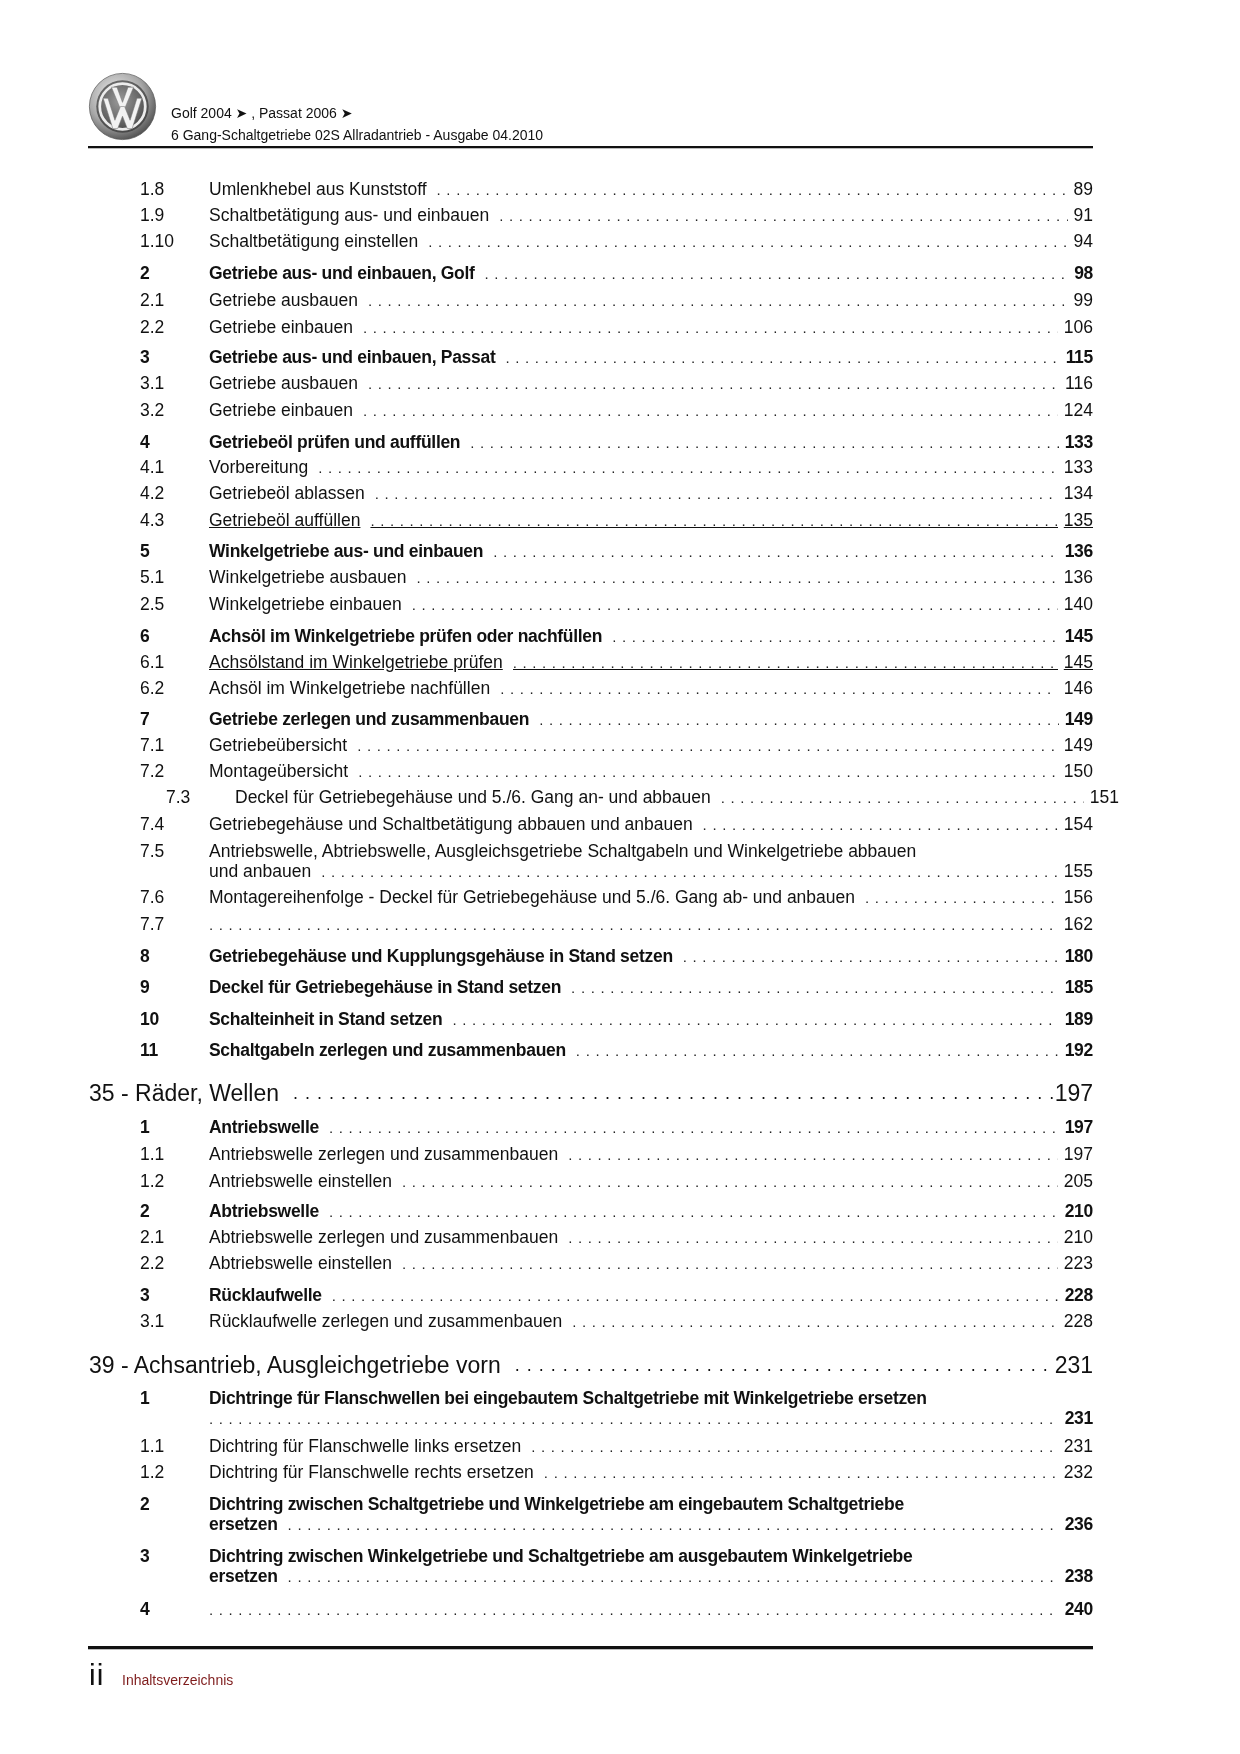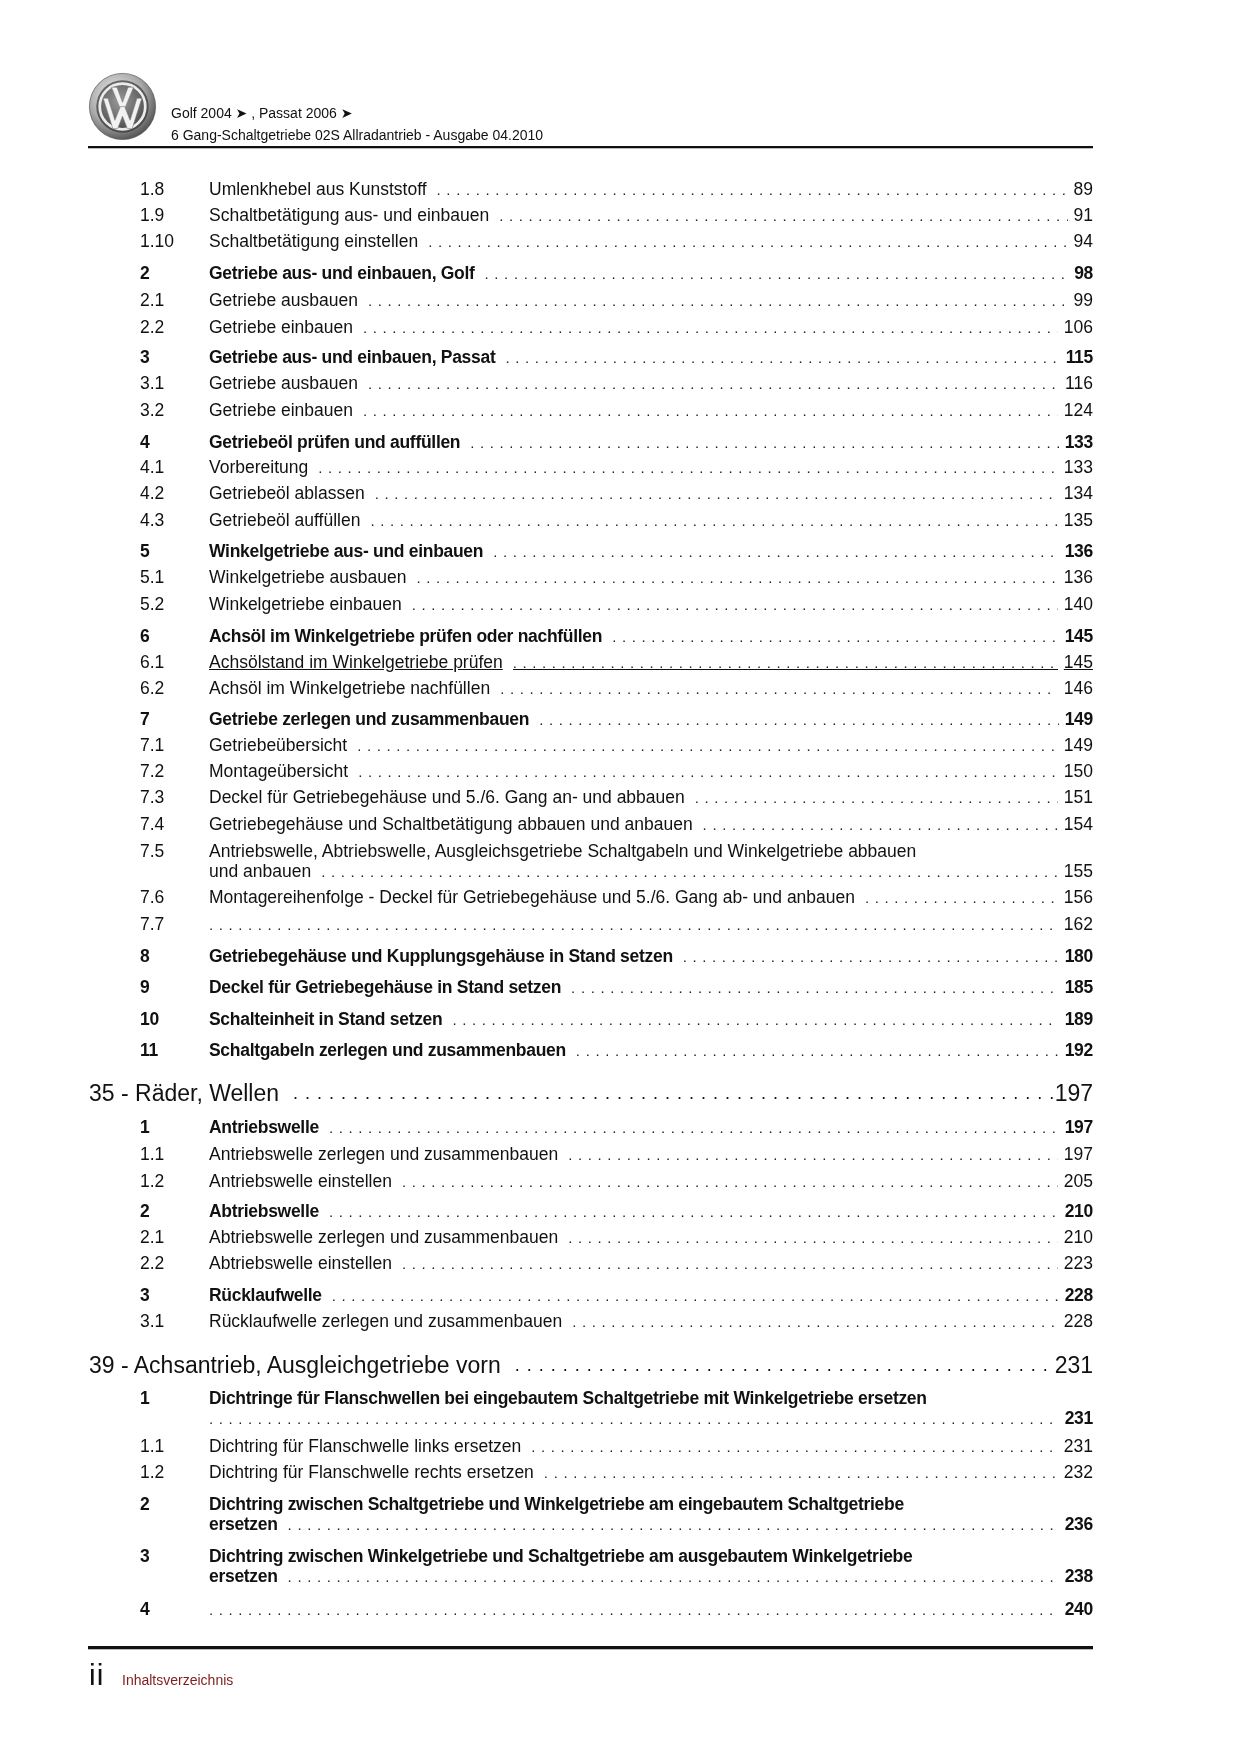--- a/index.html
+++ b/index.html
@@ -173,21 +173,21 @@
     <div class="row" style="top: 482px;">
       <span class="num">4.2</span>
       <div class="body">
         <div class="line">
           <span class="txt">Getriebeöl ablassen</span>
           <span class="dots">............................................................................................................................................................................................................................</span>
           <span class="pg">134</span>
         </div>
       </div>
     </div>
-    <div class="row" style="top: 509px;">
+    <div class="row" style="top: 509px; text-decoration: underline;">
       <span class="num">4.3</span>
       <div class="body">
         <div class="line">
           <span class="txt">Getriebeöl auffüllen</span>
           <span class="dots">............................................................................................................................................................................................................................</span>
           <span class="pg">135</span>
         </div>
       </div>
     </div>
     <div class="row bold" style="top: 540px;">
@@ -204,21 +204,21 @@
       <span class="num">5.1</span>
       <div class="body">
         <div class="line">
           <span class="txt">Winkelgetriebe ausbauen</span>
           <span class="dots">............................................................................................................................................................................................................................</span>
           <span class="pg">136</span>
         </div>
       </div>
     </div>
     <div class="row" style="top: 593px;">
-      <span class="num">5.2</span>
+      <span class="num">2.5</span>
       <div class="body">
         <div class="line">
           <span class="txt">Winkelgetriebe einbauen</span>
           <span class="dots">............................................................................................................................................................................................................................</span>
           <span class="pg">140</span>
         </div>
       </div>
     </div>
     <div class="row bold" style="top: 625px;">
       <span class="num">6</span>
@@ -273,21 +273,21 @@
     <div class="row" style="top: 760px;">
       <span class="num">7.2</span>
       <div class="body">
         <div class="line">
           <span class="txt">Montageübersicht</span>
           <span class="dots">............................................................................................................................................................................................................................</span>
           <span class="pg">150</span>
         </div>
       </div>
     </div>
-    <div class="row" style="top: 786px;">
+    <div class="row" style="top: 786px; margin-left: 26px;">
       <span class="num">7.3</span>
       <div class="body">
         <div class="line">
           <span class="txt">Deckel für Getriebegehäuse und 5./6. Gang an- und abbauen</span>
           <span class="dots">............................................................................................................................................................................................................................</span>
           <span class="pg">151</span>
         </div>
       </div>
     </div>
     <div class="row" style="top: 813px;">

